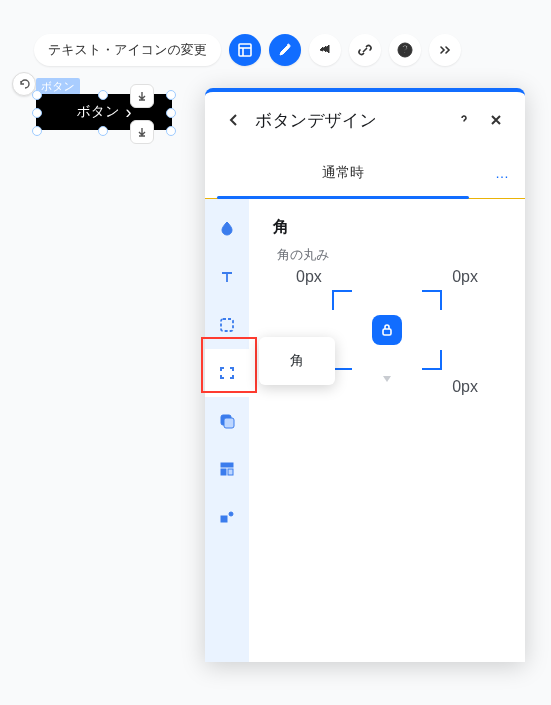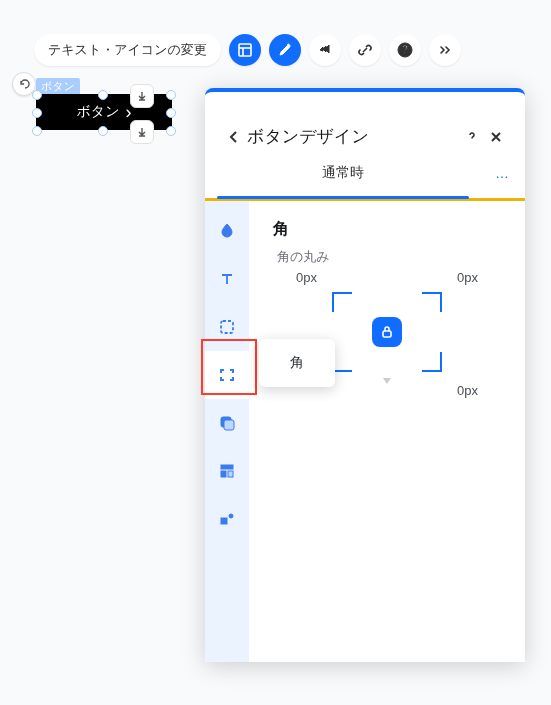--- a/index.html
+++ b/index.html
@@ -15,44 +15,44 @@
   .sel-label{position:absolute;left:36px;top:78px;background:#a9cdff;color:#fff;font-size:11px;padding:1px 5px;border-radius:2px}
   .sel-btn{position:absolute;left:36px;top:94px;width:136px;height:36px;background:#000;border-radius:4px;display:flex;align-items:center;justify-content:center;color:#fff;font-size:14px}
   .handle{position:absolute;width:8px;height:8px;background:#fff;border:1px solid #9ecbff;border-radius:50%}
   .handle.nw{left:32px;top:90px}.handle.n{left:98px;top:90px}.handle.ne{left:166px;top:90px}
   .handle.w{left:32px;top:108px}.handle.e{left:166px;top:108px}
   .handle.sw{left:32px;top:126px}.handle.s{left:98px;top:126px}.handle.se{left:166px;top:126px}
   .dl-badge{position:absolute;background:#fff;border:1px solid #e0e0e0;border-radius:6px;width:22px;height:22px;display:flex;align-items:center;justify-content:center}
   .dl-badge.t1{left:130px;top:84px}.dl-badge.b1{left:130px;top:120px}
   
   .panel{position:absolute;left:205px;top:88px;width:320px;height:570px;background:#fff;border-radius:8px 8px 0 0;box-shadow:0 4px 24px rgba(0,0,0,.18);display:flex;flex-direction:column;border-top:4px solid #116dff}
-  .panel-hdr{height:56px;display:flex;align-items:flex-end;padding:0 18px;gap:2px}
+  .panel-hdr{height:56px;display:flex;align-items:center;padding:0 18px;gap:10px}
   .panel-title{flex:1;font-size:17px;color:#17191c}
   .icon-btn{width:22px;height:22px;display:flex;align-items:center;justify-content:center;color:#333}
-  .tabs{height:50px;display:flex;align-items:center;border-bottom:3px solid #eab308}
+  .tabs{height:50px;display:flex;align-items:center;border-bottom:1px solid #eab308}
   .tab{flex:1;text-align:center;font-size:14px;color:#116dff;position:relative;height:100%;display:flex;align-items:center;justify-content:center}
   .tab.active{color:#333}
   .tab.active::after{content:"";position:absolute;left:12px;right:12px;bottom:-1px;height:3px;background:#116dff;border-radius:2px}
   .tab.more{flex:0 0 44px;color:#116dff;letter-spacing:2px}
   .panel-body{flex:1;display:flex}
   .side{width:44px;background:#eaf3ff;display:flex;flex-direction:column;align-items:center;padding-top:6px}
   .side-item{width:44px;height:48px;display:flex;align-items:center;justify-content:center;color:#116dff}
   .side-item.selected{background:#fff}
   .side-item svg{stroke:#3b7ced}
   .content{flex:1;padding:18px 24px;position:relative}
   .sec-title{font-size:16px;font-weight:700;color:#17191c;margin:0 0 8px 0}
   .sec-sub{font-size:13px;color:#6b6f76;margin:0 0 10px 4px}
   .cornerbox{position:relative;width:110px;height:80px;margin:26px auto 0 auto}
   .cb-edge{position:absolute;border:2px solid #116dff}
   .tl{left:0;top:0;width:18px;height:18px;border-right:none;border-bottom:none}
   .tr{right:0;top:0;width:18px;height:18px;border-left:none;border-bottom:none}
   .bl{left:0;bottom:0;width:18px;height:18px;border-right:none;border-top:none}
   .br{right:0;bottom:0;width:18px;height:18px;border-left:none;border-top:none}
   .lock{position:absolute;left:50%;top:50%;transform:translate(-50%,-50%);width:30px;height:30px;border-radius:8px;background:#116dff;display:flex;align-items:center;justify-content:center}
-  .val{position:absolute;font-size:13px;color:#4a4e55}
+  .val{position:absolute;font-size:16px;color:#4a4e55}
   .val.tl{left:-36px;top:-22px;width:auto;height:auto;border:none}
   .val.tr{right:-36px;top:-22px;width:auto;height:auto;border:none}
   .val.br{right:-36px;bottom:-26px;width:auto;height:auto;border:none}
   
   .redbox{position:absolute;left:-4px;top:138px;width:52px;height:52px;border:2px solid #ff3b30;pointer-events:none}
   
   .tt{position:absolute;left:54px;top:138px;width:76px;height:48px;background:#fff;border-radius:6px;box-shadow:0 3px 14px rgba(0,0,0,.18);display:flex;align-items:center;justify-content:center;font-size:14px;color:#2b2f33}
   
   .tri{position:absolute;left:50%;top:100%;transform:translate(-50%,6px);width:0;height:0;border-left:4px solid transparent;border-right:4px solid transparent;border-top:6px solid #c9ccd1}
 </style>

